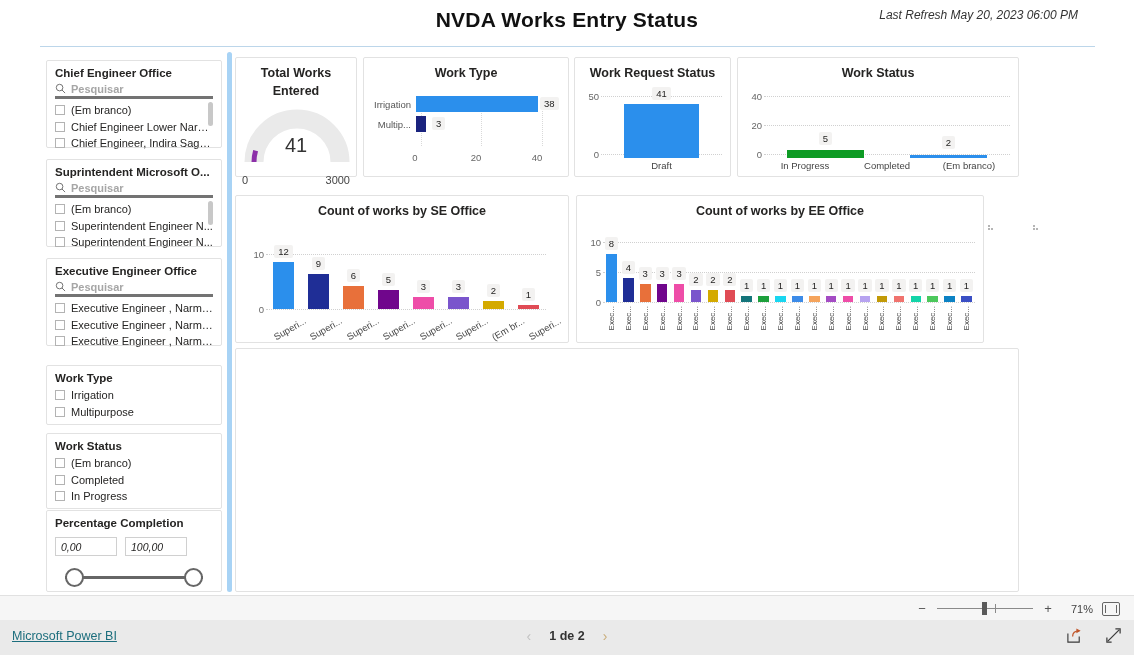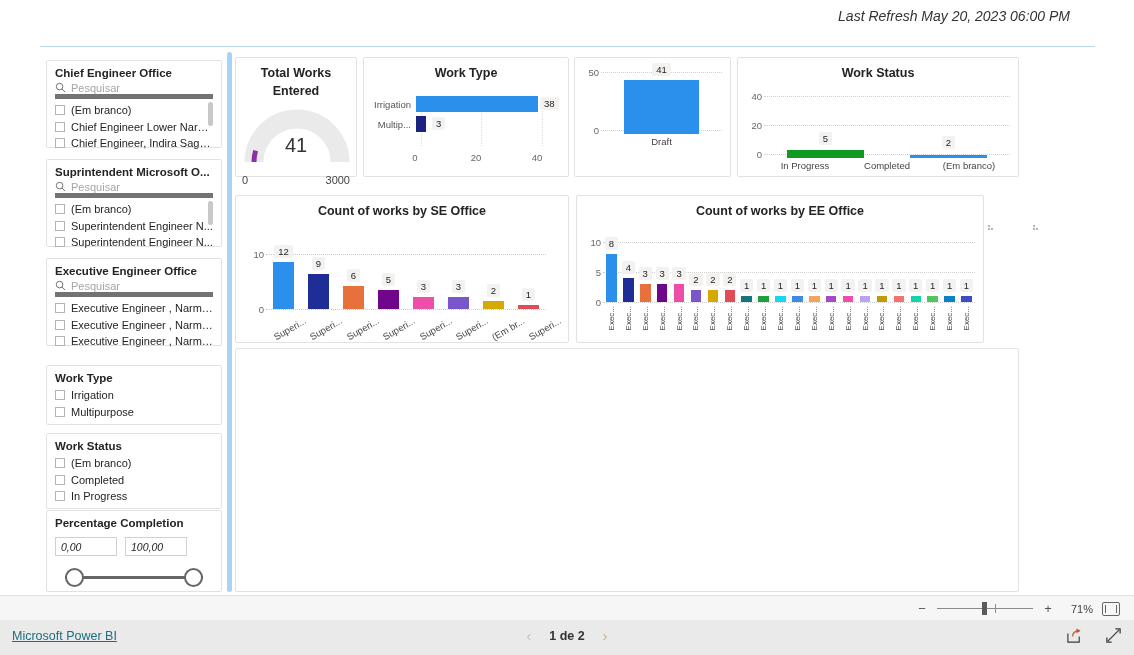--- a/index.html
+++ b/index.html
@@ -12,22 +12,22 @@
   }
   #app { position: relative; width: 1134px; height: 655px; background: #fff; }
 
   
   .report-header { position: absolute; left: 0; top: 0; width: 1134px; height: 46px; }
   .report-title {
     position: absolute; left: 0; top: 8px; width: 1134px;
     text-align: center; font-size: 21px; font-weight: bold; color: #111; letter-spacing: .2px;
   }
   .last-refresh {
-    position: absolute; right: 64px; top: 8px;
-    font-size: 14px; font-style: italic; color: #333; white-space: nowrap;
+    position: absolute; right: 56px; top: 8px;
+    font-size: 12px; font-style: italic; color: #333; white-space: nowrap;
   }
   .header-rule {
     position: absolute; left: 40px; top: 46px; width: 1055px; height: 1px;
     background: #bcd6ea;
   }
 
   
   .canvas { position: absolute; left: 0; top: 50px; width: 1134px; height: 545px; background: #fff; }
 
   .card {
@@ -37,21 +37,21 @@
   .card-title {
     text-align: center; font-size: 12.5px; font-weight: bold; color: #252423;
     padding-top: 6px; line-height: 1.45;
   }
 
   
   .slicer { padding: 6px 8px 4px 8px; }
   .slicer-header { font-size: 11.5px; font-weight: bold; color: #252423; white-space: nowrap;
                    overflow: hidden; text-overflow: ellipsis; margin-bottom: 2px; }
   .search-row { display: flex; align-items: center; gap: 5px; height: 18px; margin-bottom: 3px;
-                border-bottom: 5px solid #737373; }
+                border-bottom: 3px solid #737373; font-weight: bold; }
   .search-icon svg { display: block; }
   .search-ph { font-size: 11px; color: #a6a6a6; }
   .slicer-list { position: relative; overflow: hidden; }
   .slicer-item { display: flex; align-items: center; gap: 6px; height: 16.5px; }
   .cb { width: 10px; height: 10px; border: 1px solid #b3b3b3; background: #fff; flex: 0 0 auto; }
   .slicer-label { font-size: 11px; color: #252423; white-space: nowrap; overflow: hidden;
                   text-overflow: ellipsis; }
   .slicer-scroll { position: absolute; right: 0; top: 0; width: 5px; background: #c8c8c8; border-radius: 3px; }
 
   
@@ -134,20 +134,21 @@
   .pager-arrow.prev { color: #c2c2c2; }
   .pager-text { font-size: 12.5px; color: #333; font-weight: bold; }
   .footer-icons { position: absolute; right: 12px; top: 7px; display: flex; gap: 22px; align-items: center; }
 </style>
 </head>
 <body>
 
 <div id="app">
 
   <div class="report-header">
+    <div class="report-title">NVDA Works Entry Status</div>
     <div class="last-refresh">Last Refresh May 20, 2023 06:00 PM</div>
   </div>
   <div class="header-rule"></div>
 
   <div class="canvas">
 
     <div class="card slicer" style="left:46px; top:10px; width:176px; height:88px;">
       <div class="slicer-header">Chief Engineer Office</div>
       <div class="search-row">
         <span class="search-icon">
@@ -326,20 +327,21 @@
         </div>
       </div>
       <div class="hbar-axis">
         <span class="hbar-tick" style="left:0px;">0</span>
         <span class="hbar-tick" style="left:61px;">20</span>
         <span class="hbar-tick" style="left:122px;">40</span>
       </div>
     </div>
 
     <div class="card" style="left:574px; top:7px; width:157px; height:120px;">
+      <div class="card-title">Work Request Status</div>
       <div class="col-chart" style="height:72px; margin-top:4px;">
         <div class="col-yaxis" style="width:26px;">
           <span class="col-ytick" style="top:10px;">50</span>
           <span class="col-ytick" style="top:68px;">0</span>
         </div>
         <div class="col-plot" style="left:26px; right:8px; height:72px;">
           <div class="hgrid" style="top:10px;"></div>
           <div class="hgrid" style="top:68px;"></div>
           <div class="col-bars" style="height:68px;">
             <div class="col-slot">

